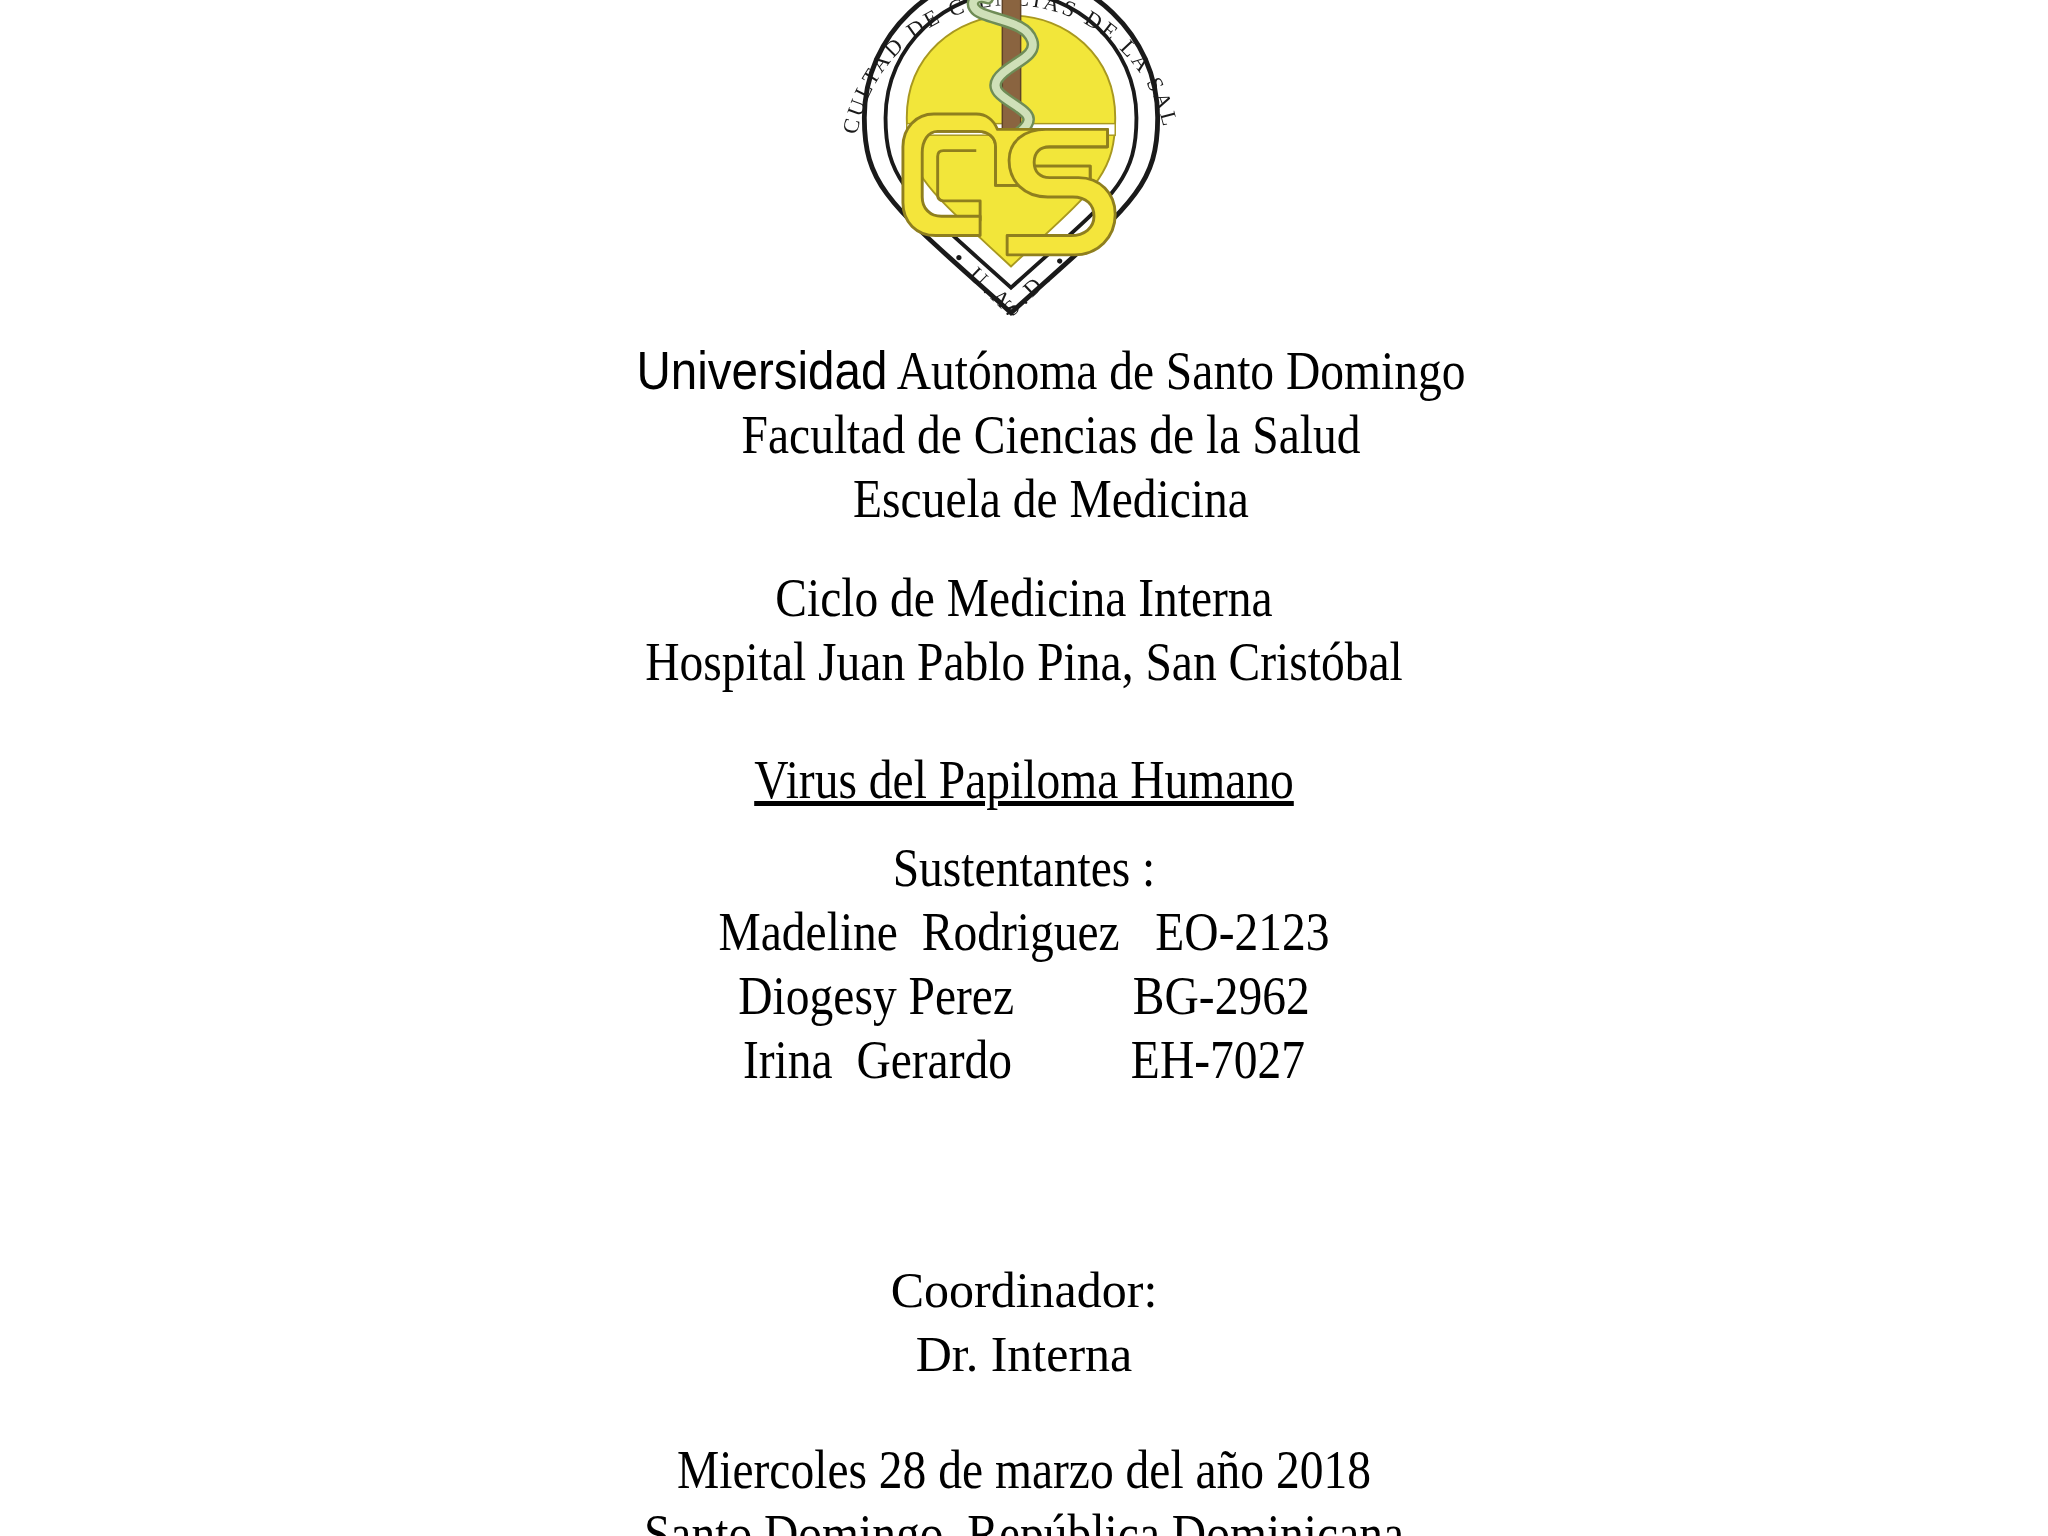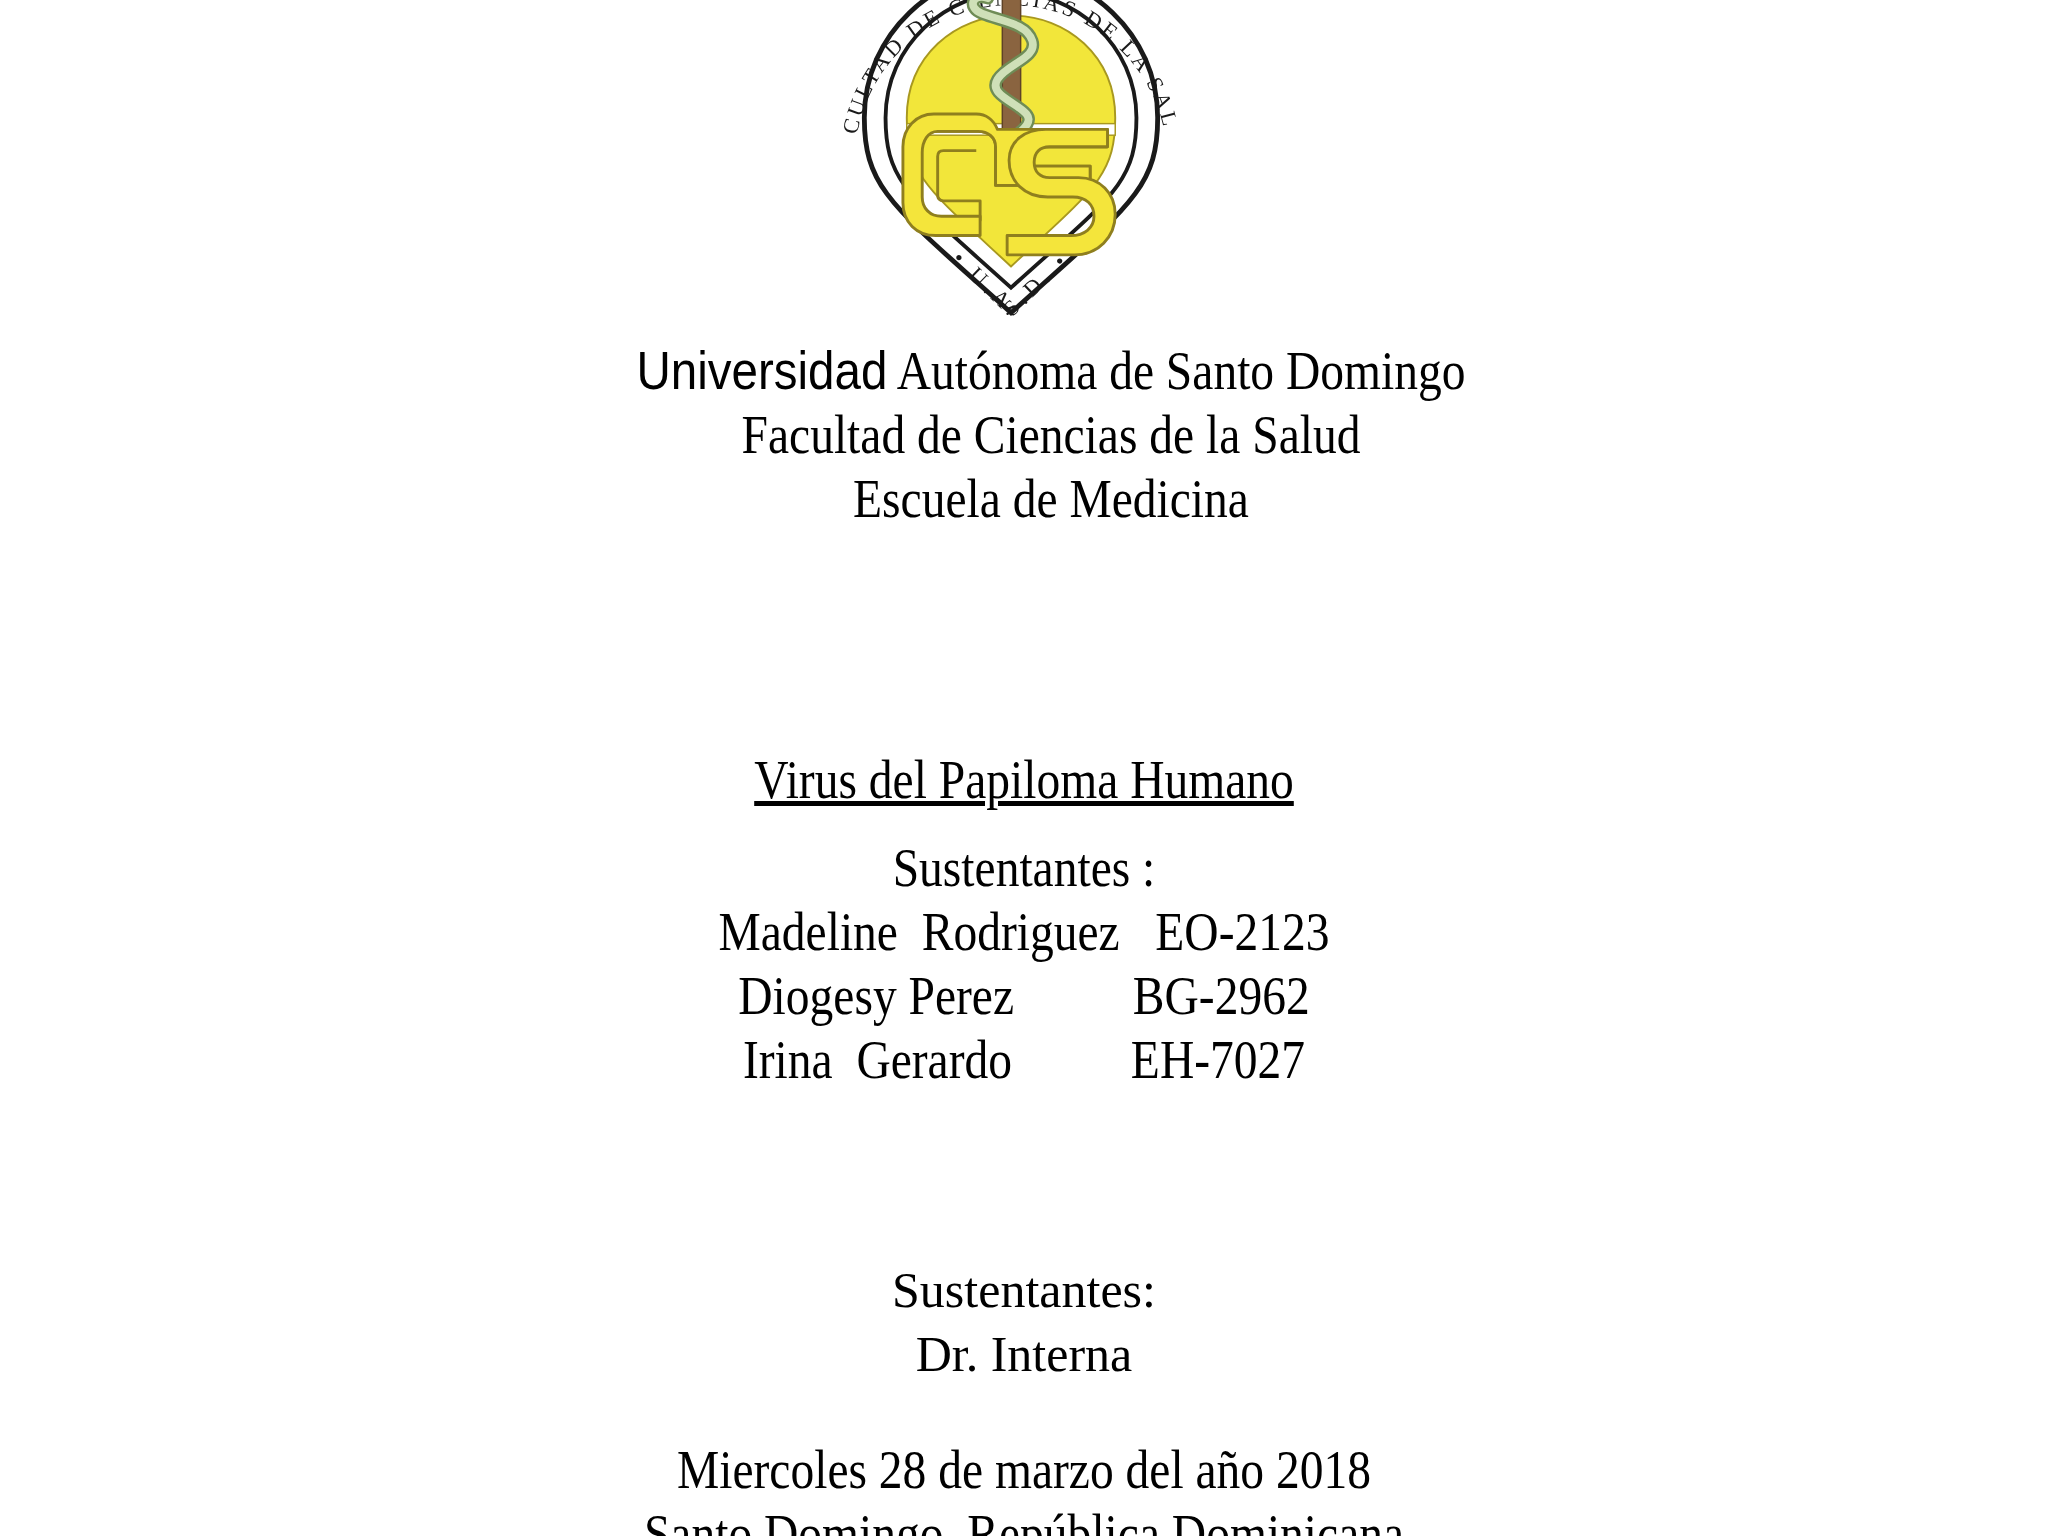--- a/index.html
+++ b/index.html
@@ -168,34 +168,38 @@
                C 198,200 214,188 236,188 Z" fill="#f4e53b" stroke="#8f7f1e" stroke-width="3" stroke-linejoin="round"></path>
     </svg>
   </div>
 
   <div class="tblock" id="blk-university">
     <span class="ln sans-lead"><span class="lead">Universidad</span><span> Autónoma de Santo Domingo</span></span>
     <span class="ln">Facultad de Ciencias de la Salud</span>
     <span class="ln">Escuela de Medicina</span>
   </div>
 
+  <div class="tblock" id="blk-course">
+    <span class="ln">Ciclo de Medicina Interna</span>
+    <span class="ln">Hospital Juan Pablo Pina, San Cristóbal</span>
+  </div>
 
   <div class="tblock" id="blk-topic">
     <span class="ln">Virus del Papiloma Humano</span>
   </div>
 
   <div class="tblock" id="blk-students">
     <span class="ln">Sustentantes :</span>
     <span class="ln">Madeline  Rodriguez   EO-2123</span>
     <span class="ln">Diogesy Perez          BG-2962</span>
     <span class="ln">Irina  Gerardo          EH-7027</span>
   </div>
 
   <div class="tblock" id="blk-coord">
-    <span class="ln wide">Sustentantes:</span>
+    <span class="ln wide">Coordinador:</span>
     <span class="ln wide">Dr. Interna</span>
   </div>
 
   <div class="tblock" id="blk-date">
     <span class="ln">Miercoles 28 de marzo del año 2018</span>
     <span class="ln">Santo Domingo, República Dominicana</span>
   </div>
 
 </div>
 

